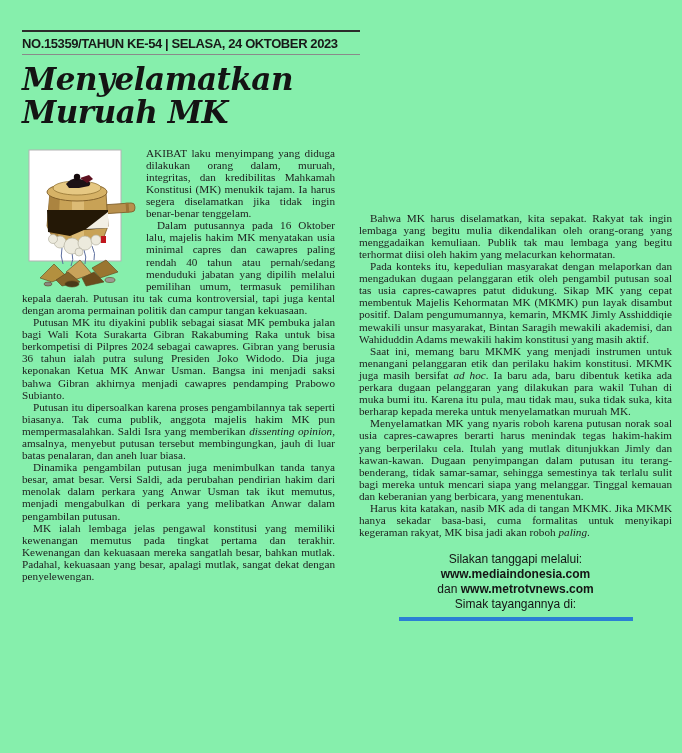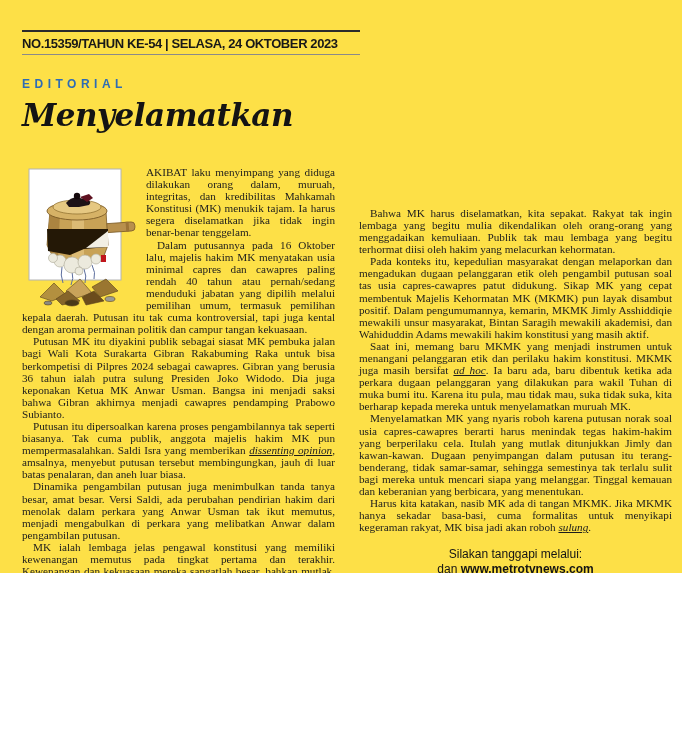--- a/index.html
+++ b/index.html
@@ -1,17 +1,17 @@
 <!DOCTYPE html>
 <html><head>
 <meta charset="utf-8">
 <style>
   html,body{margin:0;padding:0;background:#ffffff;}
   .page{
-    width:682px;height:573px;overflow:hidden;background:#fde047;position:relative;
+    width:682px;height:753px;overflow:hidden;background:#86efac;position:relative;
     font-family:"Liberation Serif",serif;color:#1c1c1c;
     box-sizing:border-box;padding:0 10px 0 22px;
   }
   
   .masthead{width:338px;margin-top:30px;}
   .rule-top{border-top:2px solid #2b2b2b;height:0;}
   .issue-line{
     font-family:"Liberation Sans",sans-serif;font-weight:700;
     font-size:13px;letter-spacing:-0.4px;color:#181818;
     padding:4px 0 3px 0;
@@ -24,51 +24,50 @@
     font-size:12px;letter-spacing:4.5px;color:#2e6cb5;
   }
   .headline{
     margin:8px 0 0 0;
     font-family:"DejaVu Serif","Liberation Serif",serif;
     font-style:italic;font-weight:600;
     font-size:31px;line-height:1.06;color:#141414;
     letter-spacing:-0.5px;
   }
   
-  .columns{display:flex;gap:24px;margin-top:10px;align-items:flex-end;}
+  .columns{display:flex;gap:24px;margin-top:18px;}
   .col{width:322px;box-sizing:border-box;}
   .col-right{padding-top:65px;}
   .bp{
     margin:0;font-size:11.2px;line-height:12.1px;text-align:justify;
     text-indent:11px;color:#1c1c1c;
   }
   .col-left .bp:first-of-type{text-indent:0;}
-  .it{font-style:italic;text-decoration:underline;}
+  .it{font-style:italic;}
   .bd{font-weight:700;}
   
   .illo{float:left;width:116px;height:142px;margin:1px 8px 2px 0;}
   
   .respond{margin-top:14px;text-align:center;font-family:"Liberation Sans",sans-serif;}
   .respond-line{font-size:12px;line-height:15px;color:#141414;}
   .footer-bar{height:4px;width:234px;margin:5px auto 0 auto;}
 </style>
 </head>
 <body>
 
 <div class="page">
 
   <div class="masthead">
     <div class="rule-top"></div>
     <div class="issue-line">NO.15359/TAHUN KE-54 | SELASA, 24 OKTOBER 2023</div>
     <div class="rule-bottom"></div>
   </div>
 
-  <div class="kicker" style="color: rgb(46, 108, 181);">EDITORIAL</div>
 
-  <h1 class="headline"><span>Menyelamatkan</span><br></h1>
+  <h1 class="headline"><span>Menyelamatkan</span><br><span>Muruah MK</span></h1>
 
   <div class="columns">
 
     <div class="col col-left">
       <div class="illo">
         <svg width="116" height="142" viewBox="0 0 116 142" xmlns="http://www.w3.org/2000/svg">
 
           <rect x="7" y="2" width="92" height="111" fill="#ffffff" stroke="#b3b3b3" stroke-width="1"></rect>
 
           <g stroke="#5a431c" stroke-width="0.6">
@@ -132,25 +131,26 @@
           <p class="bp"><span>MK ialah lembaga jelas pengawal konstitusi yang memiliki kewenangan memutus pada tingkat pertama dan terakhir. Kewenangan dan kekuasaan mereka sangatlah besar, bahkan mutlak. Padahal, kekuasaan yang besar, apalagi mutlak, sangat dekat dengan penyelewengan.</span></p>
         </div>
     </div>
 
     <div class="col col-right">
       <div>
           <p class="bp"><span>Bahwa MK harus diselamatkan, kita sepakat. Rakyat tak ingin lembaga yang begitu mulia dikendalikan oleh orang-orang yang menggadaikan kemuliaan. Publik tak mau lembaga yang begitu terhormat diisi oleh hakim yang melacurkan kehormatan.</span></p>
           <p class="bp"><span>Pada konteks itu, kepedulian masyarakat dengan melaporkan dan mengadukan dugaan pelanggaran etik oleh pengambil putusan soal tas usia capres-cawapres patut didukung. Sikap MK yang cepat membentuk Majelis Kehormatan MK (MKMK) pun layak disambut positif. Dalam pengumumannya, kemarin, MKMK Jimly Asshiddiqie mewakili unsur masyarakat, Bintan Saragih mewakili akademisi, dan Wahiduddin Adams mewakili hakim konstitusi yang masih aktif.</span></p>
           <p class="bp"><span>Saat ini, memang baru MKMK yang menjadi instrumen untuk menangani pelanggaran etik dan perilaku hakim konstitusi. MKMK juga masih bersifat </span><span class="it">ad hoc</span><span>. Ia baru ada, baru dibentuk ketika ada perkara dugaan pelanggaran yang dilakukan para wakil Tuhan di muka bumi itu. Karena itu pula, mau tidak mau, suka tidak suka, kita berharap kepada mereka untuk menyelamatkan muruah MK.</span></p>
           <p class="bp"><span>Menyelamatkan MK yang nyaris roboh karena putusan norak soal usia capres-cawapres berarti harus menindak tegas hakim-hakim yang berperilaku cela. Itulah yang mutlak ditunjukkan Jimly dan kawan-kawan. Dugaan penyimpangan dalam putusan itu terang-benderang, tidak samar-samar, sehingga semestinya tak terlalu sulit bagi mereka untuk mencari siapa yang melanggar. Tinggal kemauan dan keberanian yang berbicara, yang menentukan.</span></p>
-          <p class="bp"><span>Harus kita katakan, nasib MK ada di tangan MKMK. Jika MKMK hanya sekadar basa-basi, cuma formalitas untuk menyikapi kegeraman rakyat, MK bisa jadi akan roboh </span><span class="it">sulung</span><span>.</span></p>
+          <p class="bp"><span>Harus kita katakan, nasib MK ada di tangan MKMK. Jika MKMK hanya sekadar basa-basi, cuma formalitas untuk menyikapi kegeraman rakyat, MK bisa jadi akan roboh </span><span class="it">paling</span><span>.</span></p>
         </div>
 
       <div class="respond">
         <div class="respond-line"><span>Silakan tanggapi melalui:</span></div>
+        <div class="respond-line"><span class="bd">www.mediaindonesia.com</span></div>
         <div class="respond-line"><span>dan </span><span class="bd">www.metrotvnews.com</span></div>
-        <div class="respond-line"><span class="bd">www.mediaindonesia.com</span></div>
+        <div class="respond-line"><span>Simak tayangannya di:</span></div>
         <div class="footer-bar" style="background: rgb(43, 127, 212);"></div>
       </div>
     </div>
 
   </div>
 </div>
 
 </body></html>

